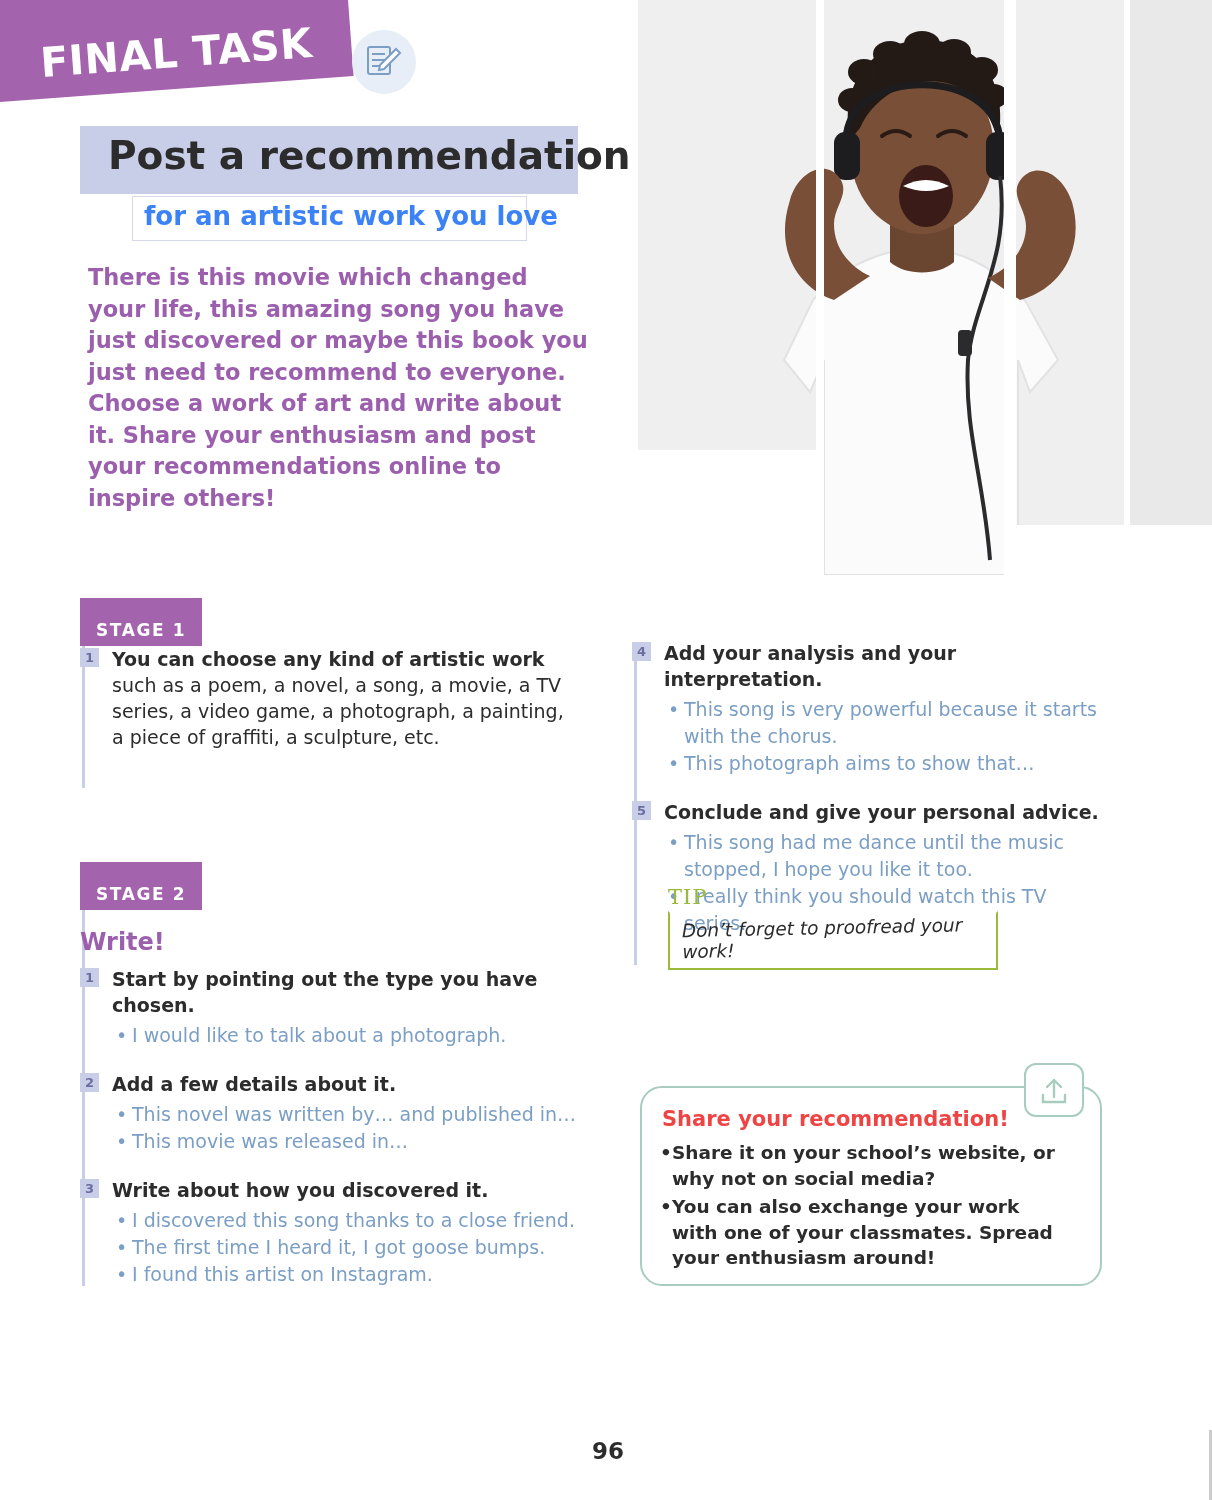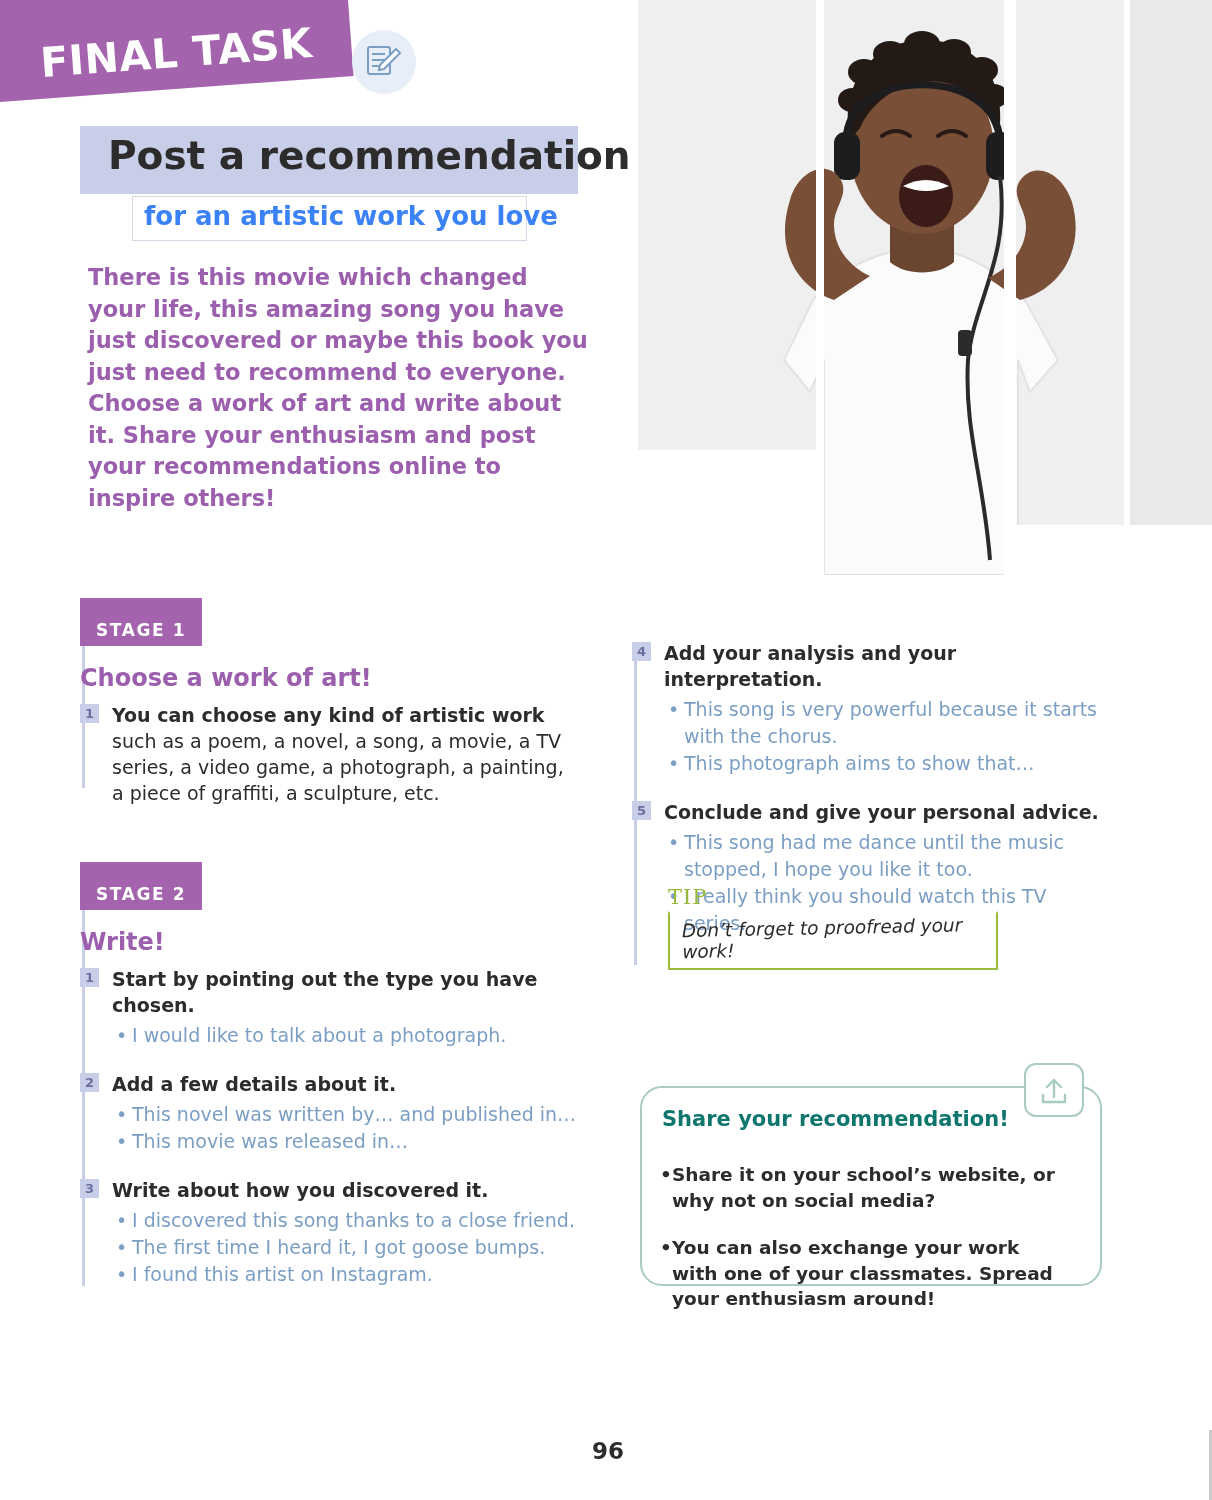--- a/index.html
+++ b/index.html
@@ -243,41 +243,40 @@
     border: 2px solid #a8cdbe;
     border-radius: 22px;
     box-sizing: border-box;
   }
   .share-title {
     position: absolute;
     left: 662px;
     top: 1107px;
     font-size: 21px;
     font-weight: bold;
-    color: #0f766e;
+    color: #ef4444;
     font-family: "DejaVu Sans", sans-serif;
   }
   .share-list {
     position: absolute;
     left: 660px;
     top: 1140px;
     width: 400px;
     margin: 0; padding: 0;
     list-style: none;
   }
   .share-list li {
     position: relative;
     padding-left: 12px;
     font-size: 18.5px;
     line-height: 25.5px;
     font-weight: bold;
     color: #2c2c2c;
     font-family: "DejaVu Sans", sans-serif;
     margin-bottom: 3px;
-    margin-top: 22px;
   }
   .share-list li::before {
     content: "•";
     position: absolute; left: 0; top: 0;
     color: #2c2c2c;
   }
   .upload-icon {
     position: absolute;
     left: 1024px;
     top: 1063px;
@@ -382,21 +381,20 @@
     <path d="M196 300 C 160 288 136 250 152 200 C 160 172 186 160 200 176
              C 214 192 196 206 196 224 C 196 250 214 268 232 276 Z" fill="#7a4f37"></path>
     <path d="M382 300 C 420 290 448 252 434 202 C 424 172 398 162 384 178
              C 370 194 388 208 388 226 C 388 252 368 270 350 278 Z" fill="#7a4f37"></path>
   </g>
 </svg>
 
 <div class="stage-rule" style="left:82px; top:598px; height:190px;"></div>
 <div class="col-left">
   <span class="stage-tag">STAGE 1</span>
-  <div class="stage-head">Choose a work of art!</div>
   <div class="step">
     <span class="step-num">1</span>
     <span class="step-title">You can choose any kind of artistic work</span><span class="step-body"> such as a poem, a novel, a song, a movie, a TV series, a video game, a photograph, a painting, a piece of graffiti, a sculpture, etc.</span>
   </div>
 </div>
 
 <div class="stage-rule" style="left:82px; top:862px; height:424px;"></div>
 <div class="col-left" style="top:862px;">
   <span class="stage-tag">STAGE 2</span>
   <div class="stage-head">Write!</div>

